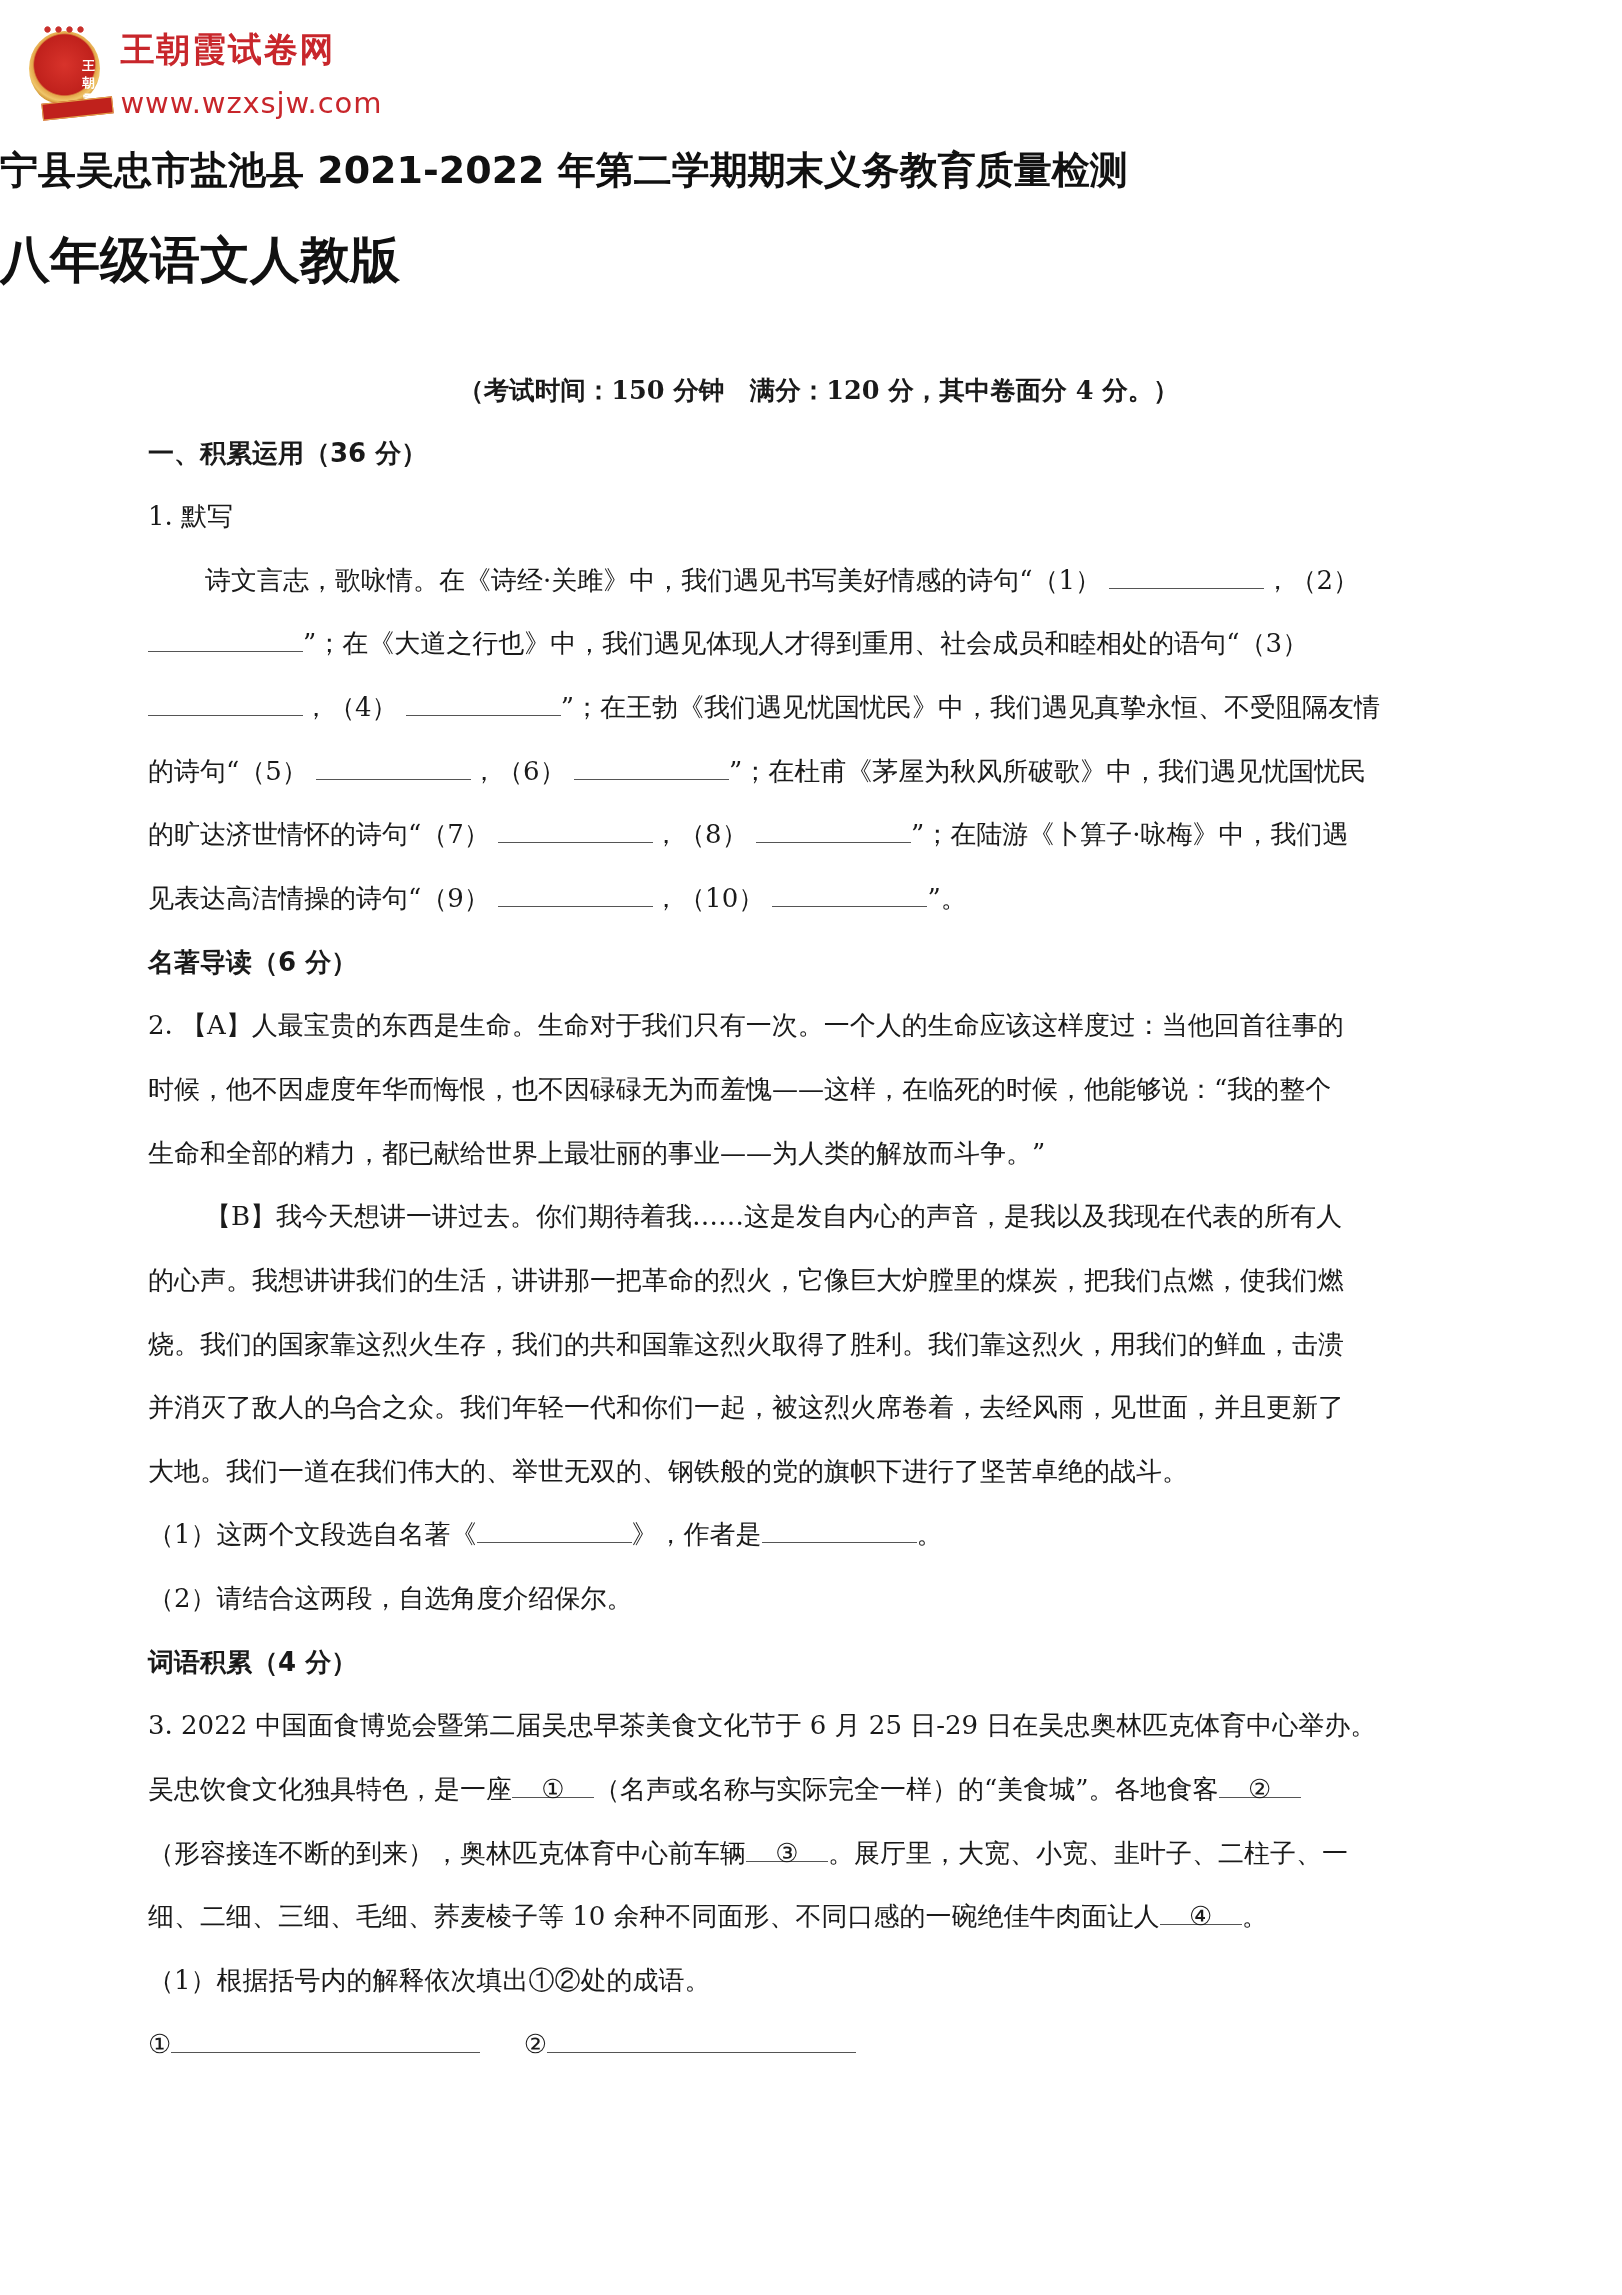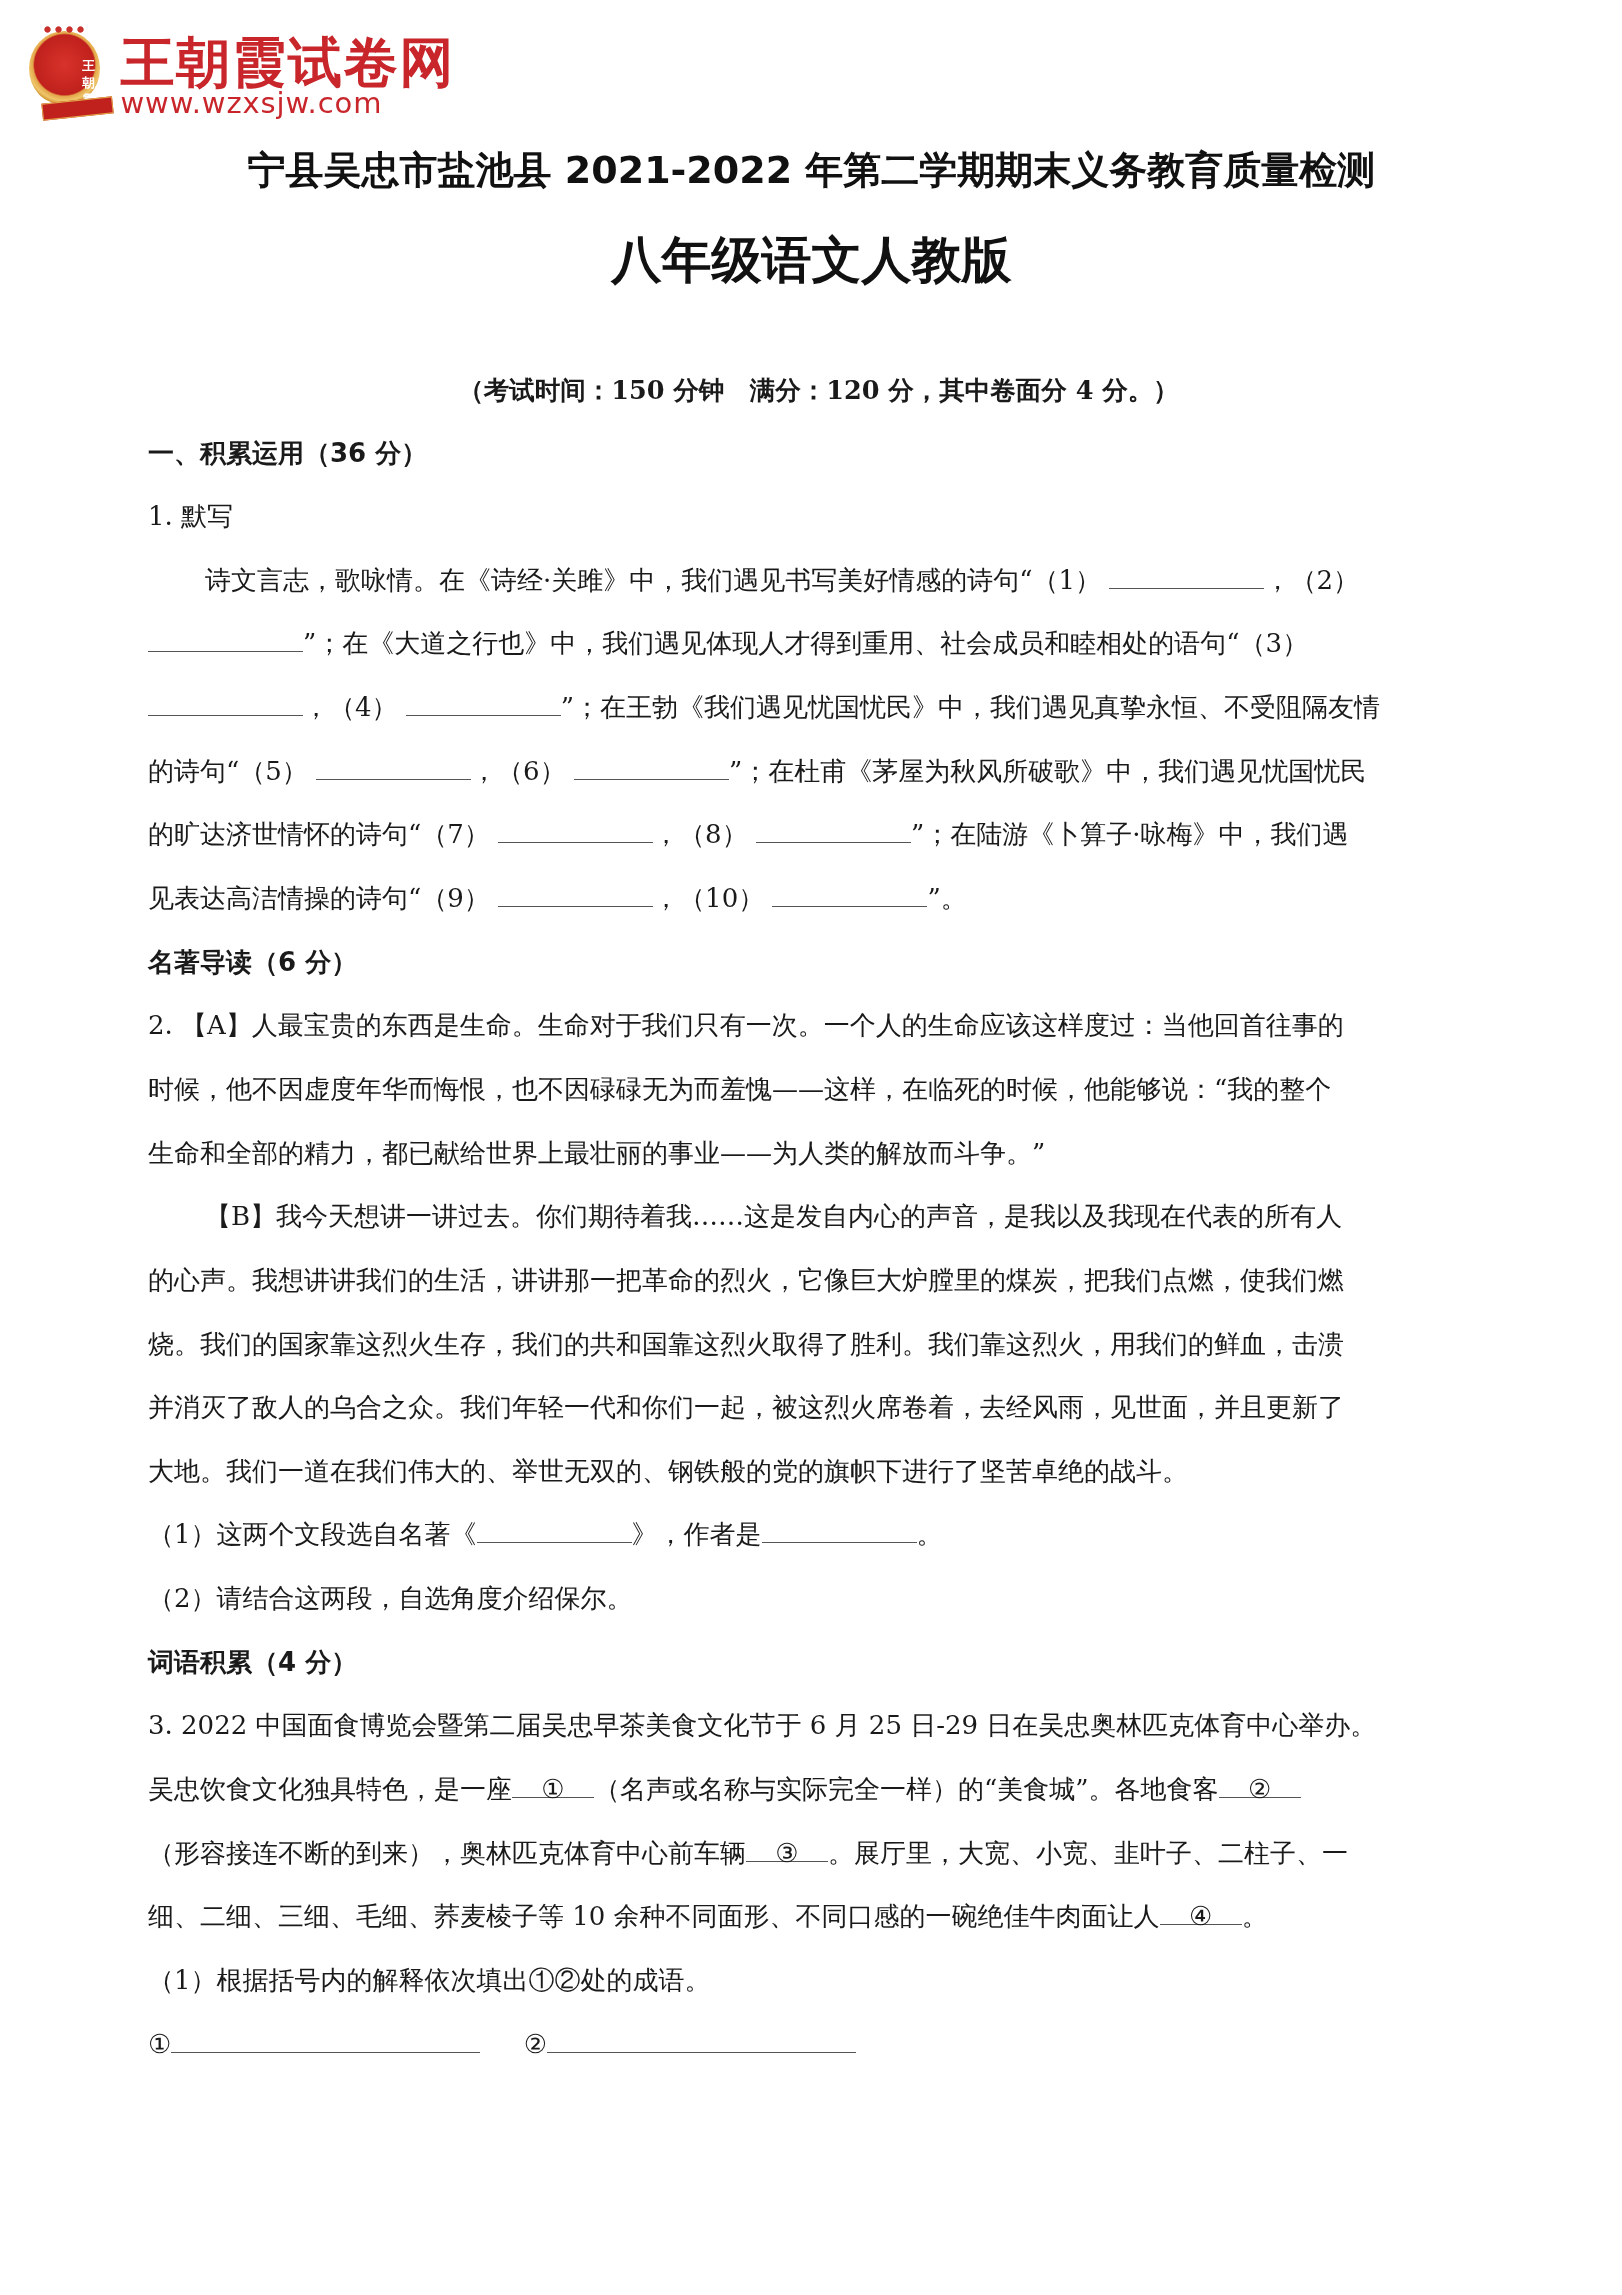--- a/index.html
+++ b/index.html
@@ -15,30 +15,30 @@
     background: radial-gradient(circle at 50% 45%, #d8332b 0%, #c0211c 55%, #e3a64a 58%, #f0c66a 66%, #d39a3a 72%, transparent 74%);
   }
   .logo-badge .crown { position:absolute; left:12.7px; top:-5.5px; width:45px; height:9px;
     background: radial-gradient(circle, #c9302c 2.7px, transparent 3.6px) 0 0/11px 9px repeat-x; }
   .logo-badge .mark { position:absolute; left:0; right:0; top:27px; text-align:center;
     color:#fff; font-size:12.7px; font-weight:bold; font-family:"DejaVu Sans", sans-serif;padding-left:48px; }
   .logo-ribbon { position:absolute; left:16.4px; top:76px; width:69px; height:14.5px;
     background:#c0211c; border:0.9px solid #e3a64a; transform: rotate(-6deg); }
   .logo-title {
     position: absolute; left: 95px; top: 3.6px;
-    font-family: "DejaVu Sans", sans-serif; font-weight: bold; font-size: 54px;
+    font-family: "DejaVu Sans", sans-serif; font-weight: bold; font-size: 34px;
     color: #c8262b; letter-spacing: 1.8px; white-space: nowrap;
   }
   .logo-url {
     position: absolute; left: 95px; top: 62px;
     font-family: "DejaVu Sans", sans-serif; font-size: 29px;
     color: #c8262b; letter-spacing: 0.9px; white-space: nowrap;
   }
   .title {
-    position: absolute; left: 0; width: 100%; text-align: center;
+    position: absolute; left: 0; width: 100%; 
     font-family: "DejaVu Sans", sans-serif; font-weight: bold; color: #111;
   }
   .title.main { top: 145px; font-size: 38px; }
   .title.sub { top: 227px; font-size: 50px; }
   .exam-info {
     position: absolute; left: 0; width: 100%; top: 373px; text-align: center;
     font-size: 25.5px; font-weight: bold; padding-left: 7px;
   }
   .line {
     position: absolute; left: 148px; width: 1327px;

